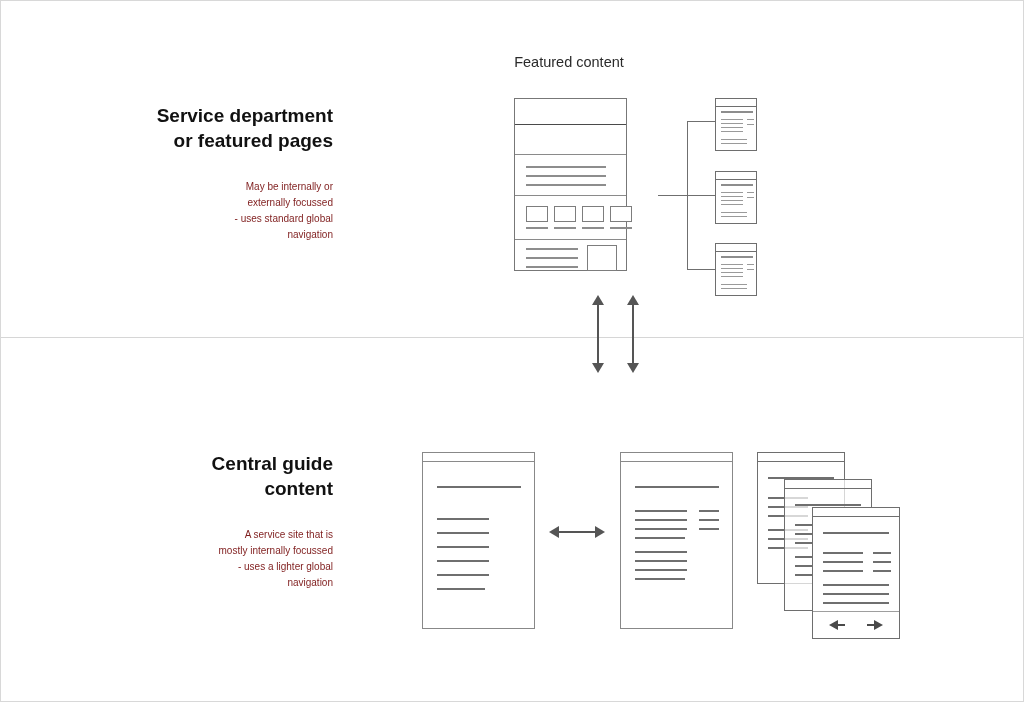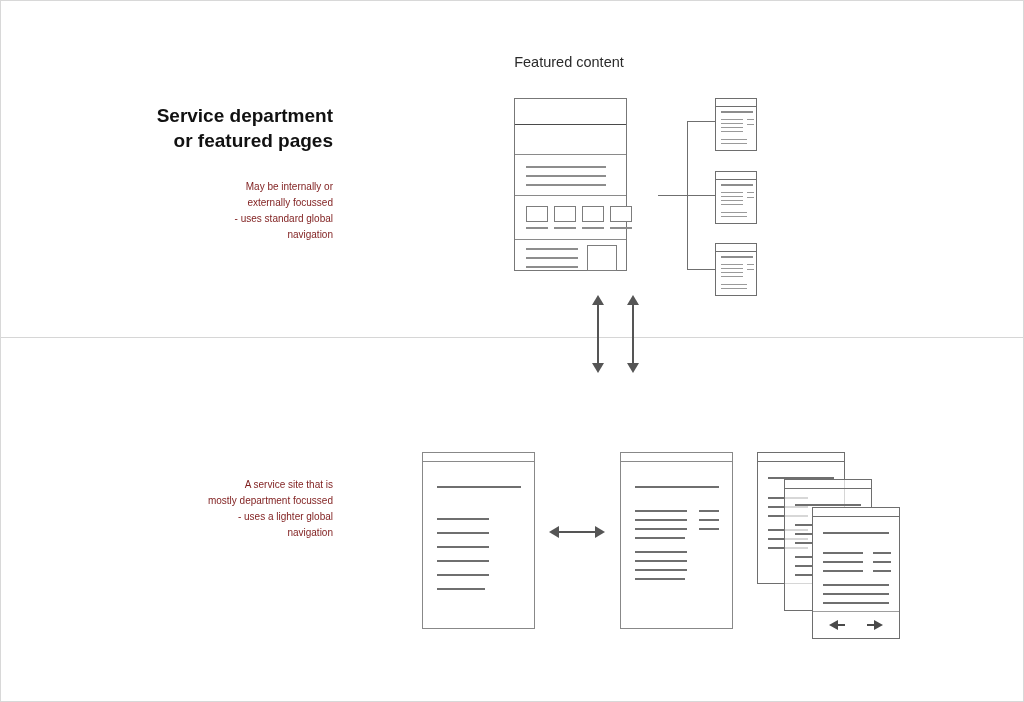--- a/index.html
+++ b/index.html
@@ -358,22 +358,24 @@
     <div class="head down"></div>
   </div>
 
   <div class="arrow-v" style="left:621px; top:294px; width:22px; height:78px;">
     <div class="shaft" style="top:6px; bottom:6px;"></div>
     <div class="head up"></div>
     <div class="head down"></div>
   </div>
 
   <div class="caption-block" style="left:60px; top:450px; width:272px;">
+    <div class="caption-title">Central guide
+content</div>
     <div class="caption-body" style="margin-top:26px;">A service site that is
-mostly department focussed
+mostly internally focussed
 - uses a lighter global
 navigation</div>
   </div>
 
 
 
   <div class="page" style="left:421px; top:451px; width:113px; height:177px;">
     <div class="band" style="top:0; height:9px;"></div>
     <div class="rule dark" style="left:14px; top:33px; width:84px;"></div>
     <div class="rule dark" style="left:14px; top:65px; width:52px;"></div>

